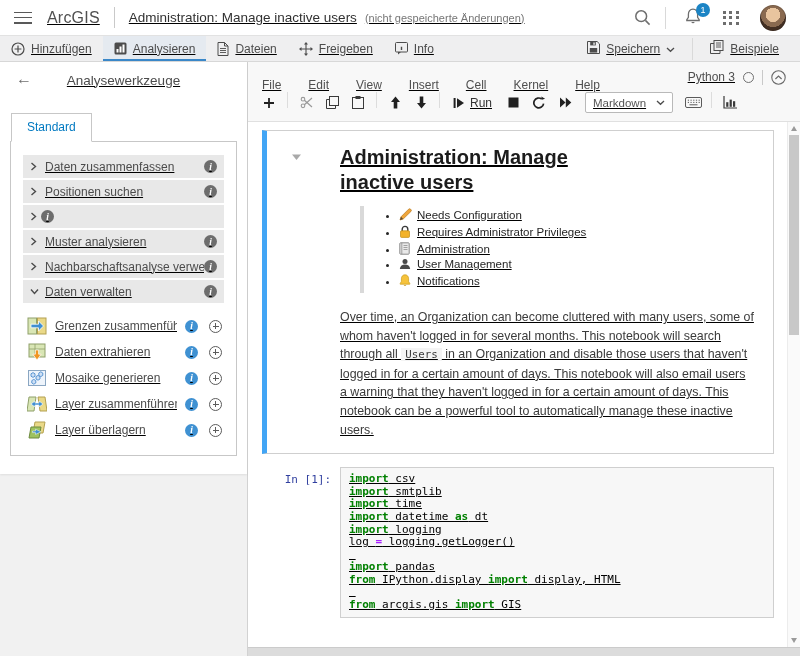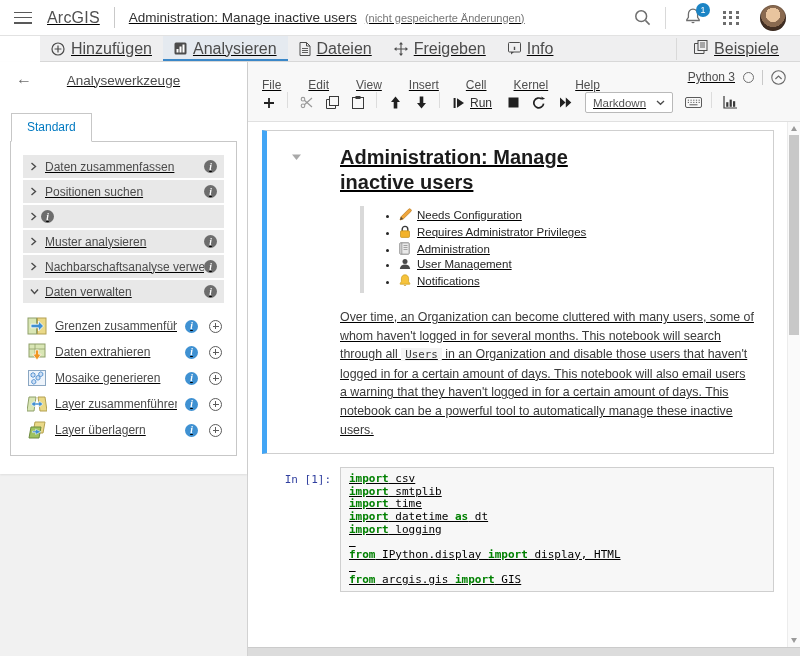--- a/index.html
+++ b/index.html
@@ -16,21 +16,21 @@
   .doc-unsaved{ font-size:11px; color:#767676; margin-left:8px; white-space:nowrap; }
   .top-right{ margin-left:auto; display:flex; align-items:center; }
   .top-ic{ display:flex; align-items:center; justify-content:center; width:30px; height:30px; position:relative; cursor:pointer; }
   .bell-badge{ position:absolute; top:0; right:-2px; min-width:14px; height:14px; border-radius:7px; background:#1b84c5; color:#fff; font-size:9px; display:flex; align-items:center; justify-content:center; padding:0 3px; }
   .apps-grid{ display:grid; grid-template-columns:repeat(3,4px); grid-gap:2.5px; }
   .apps-grid i{ width:3px; height:3px; background:#6e6e6e; }
   .avatar{ width:26px; height:26px; border-radius:50%; margin-left:14px; background:radial-gradient(circle at 50% 38%, #e8c49e 0 34%, #8a6a50 35% 58%, #432f23 59% 100%); box-shadow:inset 0 0 0 1px rgba(0,0,0,.15); cursor:pointer; }
   .tdiv{ width:1px; height:22px; background:#d9d9d9; margin:0 8px; }
 
   
-  .ribbon{ height:26px; background:#efeff0; border-bottom:1px solid #d8d8d8; display:flex; align-items:stretch; font-size:16px; color:#4c4c4c;margin-left:40px; }
+  .ribbon{ height:26px; background:#efeff0; border-bottom:1px solid #d8d8d8; display:flex; align-items:stretch; font-size:12px; color:#4c4c4c; }
   .rtab{ display:flex; align-items:center; gap:6px; padding:0 11px; cursor:pointer; }
   .rtab.active{ background:#e5eaf0; box-shadow:inset 0 -2px 0 #3a87c8; }
   .rtab .ricon{ display:flex; align-items:center; }
   .ribbon-right{ margin-left:auto; display:flex; align-items:center; padding-right:12px; }
   .rbtn{ display:flex; align-items:center; gap:6px; padding:0 9px; cursor:pointer; height:100%; }
 
   
   .body{ display:flex; height:594px; }
 
   
@@ -195,20 +195,32 @@
             <svg width="13" height="13" viewBox="0 0 13 13">
               <rect x=".5" y=".5" width="12" height="9.5" rx="1" fill="none" stroke="#4c4c4c"></rect>
               <path d="M3 10v2.5L6 10z" fill="#4c4c4c"></path>
               <path d="M6.5 2.9v.2M6.5 4.8V8" stroke="#4c4c4c" stroke-width="1.4"></path>
             </svg>
           </span>
     <span class="rlabel">Info</span>
   </span>
       </span>
     <span class="ribbon-right">
+      <span class="rbtn">
+        <span><svg width="13" height="13" viewBox="0 0 13 13">
+              <path d="M.5.5h9.6l2.4 2.4v9.6H.5z" fill="none" stroke="#4c4c4c"></path>
+              <rect x="3.2" y="1" width="5.6" height="3.4" fill="#4c4c4c"></rect>
+              <rect x="6.4" y="1.5" width="1.3" height="2.3" fill="#f8f8f8"></rect>
+              <rect x="2.8" y="7" width="7.4" height="4.6" fill="#4c4c4c"></rect>
+            </svg></span>
+        <span>Speichern</span>
+        <span><svg width="9" height="6" viewBox="0 0 9 6">
+              <path d="M1 1l3.5 3.3L8 1" fill="none" stroke="#4c4c4c" stroke-width="1.3"></path>
+            </svg></span>
+      </span>
       <span class="tdiv"></span>
       <span class="rbtn">
         <span><svg width="14" height="14" viewBox="0 0 14 14">
               <rect x="4" y="0.5" width="9" height="10" fill="none" stroke="#4c4c4c"></rect>
               <path d="M4 3.5H.5v10H10v-3" fill="none" stroke="#4c4c4c"></path>
               <path d="M6 3h5M6 5h5M6 7h5" stroke="#4c4c4c" stroke-width=".9"></path>
             </svg></span>
         <span>Beispiele</span>
       </span>
     </span>
@@ -519,21 +531,23 @@
           <div class="prompt">
             <span class="in-prompt">In [1]:</span>
           </div>
           <div class="cellinner">
             <div class="codebox" id="codebox">
                 <div class="code-line"><span class="tok-k">import</span><span> csv</span></div>
                 <div class="code-line"><span class="tok-k">import</span><span> smtplib</span></div>
                 <div class="code-line"><span class="tok-k">import</span><span> time</span></div>
                 <div class="code-line"><span class="tok-k">import</span><span> datetime </span><span class="tok-k">as</span><span> dt</span></div>
                 <div class="code-line"><span class="tok-k">import</span><span> logging</span></div>
+                <div class="code-line"><span>log </span><span class="tok-o">=</span><span> logging.getLogger()</span></div>
                 <div class="code-line">&nbsp;</div>
+                <div class="code-line"><span class="tok-k">import</span><span> pandas</span></div>
                 <div class="code-line"><span class="tok-k">from</span><span> IPython.display </span><span class="tok-k">import</span><span> display, HTML</span></div>
                 <div class="code-line">&nbsp;</div>
                 <div class="code-line"><span class="tok-k">from</span><span> arcgis.gis </span><span class="tok-k">import</span><span> GIS</span></div>
               </div>
           </div>
         </div>
 
         <div class="nb-scrollbar">
           <span class="sb-up"></span>
           <span class="sb-thumb"></span>

